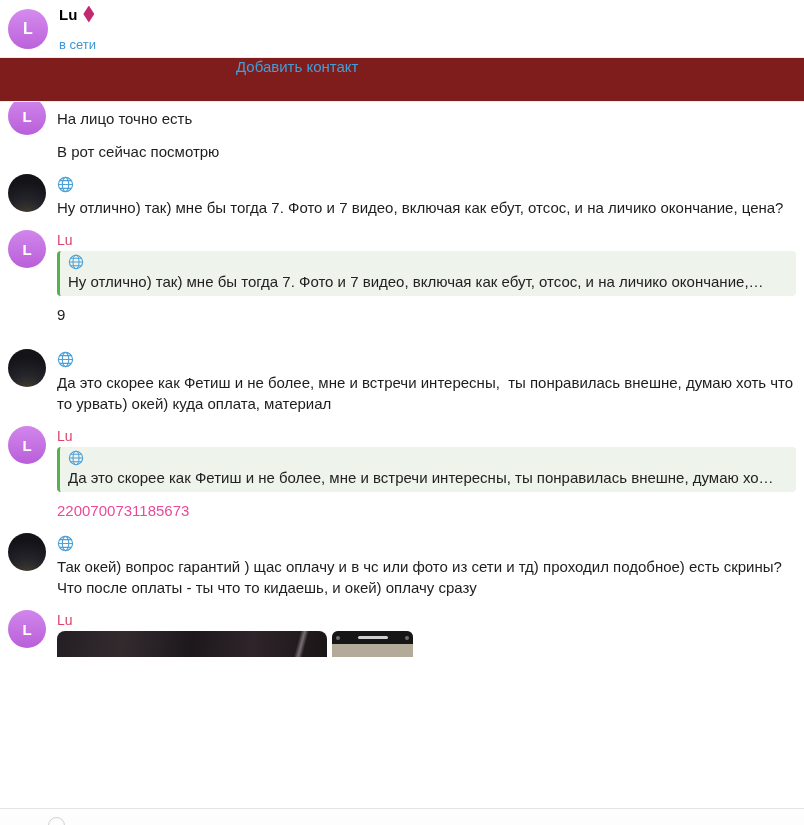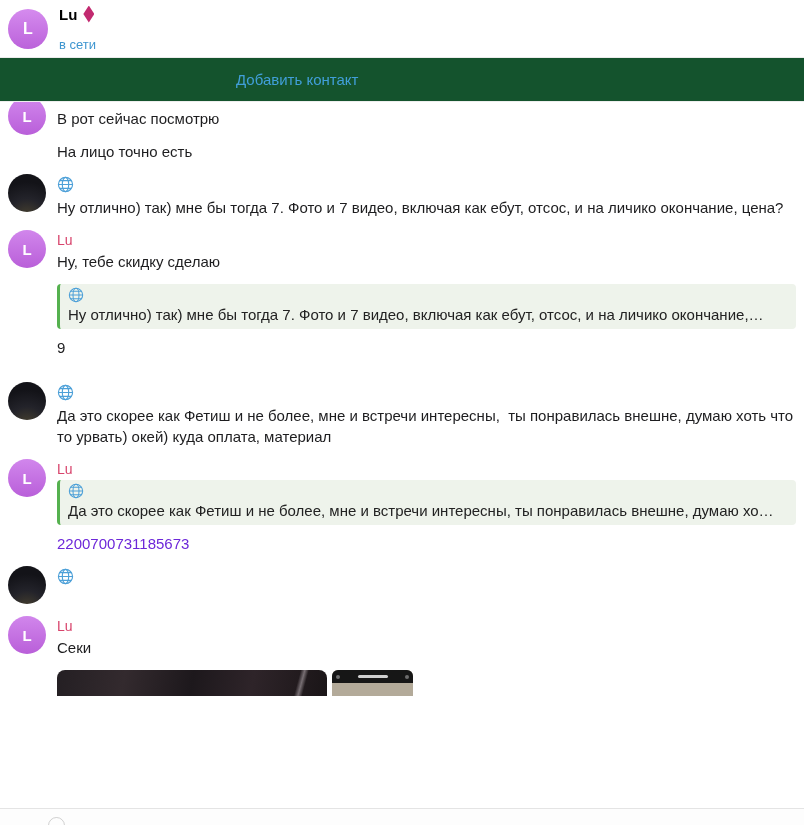--- a/index.html
+++ b/index.html
@@ -22,41 +22,41 @@
   }
   .h-info { margin-left:11px; }
   .h-name { font-size:15px; font-weight:bold; color:#000; display:flex; align-items:center; gap:6px; }
   .gem {
     display:inline-block; width:11px; height:17px; background:#c22a70;
     clip-path:polygon(50% 0,100% 50%,50% 100%,0 50%);
   }
   .h-status { font-size:13px; color:#3f96d0; margin-top:14px; }
   
   .addbar {
-    position:relative; z-index:2; height:44px; background:#14532d;
-    border-bottom:1px solid #eeeeee; display:flex; align-items:center;
+    position:relative; z-index:2; height:44px; background:#7f1d1d;
+    border-bottom:1px solid #eeeeee; display:flex; align-items:flex-start;
   }
   .addbar a { font-size:15px; color:#419fd9; text-decoration:none; margin-left:236px; cursor:pointer; }
   
   .chat { position:relative; z-index:1; padding:4px 8px 0 8px; }
   .group { display:flex; gap:11px; margin-bottom:12px; }
   .avatar {
     width:38px; height:38px; border-radius:50%; flex:0 0 38px; cursor:pointer;
     display:flex; align-items:center; justify-content:center;
     color:#fff; font-size:15px; font-weight:bold;
   }
   .av-lu { background:linear-gradient(180deg,#d186ec 0%,#b95fd9 100%); }
   .av-dark { background:radial-gradient(circle at 50% 115%, #4a4330 0%, #23232a 40%, #131318 75%); }
   .av-clip { margin-top:-9px; }
   .col { flex:1; min-width:0; padding-top:2px; }
   .sender { height:19px; font-size:14px; color:#d8446c; cursor:pointer; }
   .sender-globe { height:19px; margin-bottom:2px; }
   .msg { font-size:15px; line-height:21px; max-width:741px; margin-bottom:12px; white-space:pre-wrap; }
   .col > :last-child { margin-bottom:0; }
-  .link-msg { color:#6d28d9; cursor:pointer; }
+  .link-msg { color:#ec4899; cursor:pointer; }
   .quote {
     background:#eef3eb; border-left:3px solid #55b14f; border-radius:4px;
     padding:3px 8px 4px 8px; margin-bottom:8px; cursor:pointer; overflow:hidden;
   }
   .quote .q-head { height:17px; margin-bottom:1px; }
   .quote .q-text {
     font-size:15px; line-height:20px; color:#222;
     white-space:nowrap; overflow:hidden;
   }
   .globe-svg { display:block; }
@@ -111,22 +111,22 @@
     <a>Добавить контакт</a>
   </div>
 
   <div class="chat">
 
     <div class="group">
       <div class="avatar av-lu av-clip">
         <span>L</span>
       </div>
       <div class="col">
+        <div class="msg">На лицо точно есть</div>
         <div class="msg">В рот сейчас посмотрю</div>
-        <div class="msg">На лицо точно есть</div>
       </div>
     </div>
 
     <div class="group">
       <div class="avatar av-dark"></div>
       <div class="col">
         <div class="sender-globe">
           <svg class="globe-svg" width="17" height="17" viewBox="0 0 24 24" fill="none" stroke="#4da0d8" stroke-width="1.6">
             <circle cx="12" cy="12" r="10"></circle>
               <ellipse cx="12" cy="12" rx="4.5" ry="10"></ellipse>
@@ -136,21 +136,20 @@
         <div class="msg">Ну отлично) так) мне бы тогда 7. Фото и 7 видео, включая как ебут, отсос, и на личико окончание, цена?</div>
       </div>
     </div>
 
     <div class="group">
       <div class="avatar av-lu">
         <span>L</span>
       </div>
       <div class="col">
         <div class="sender">Lu</div>
-        <div class="msg">Ну, тебе скидку сделаю</div>
         <div>
           <div class="quote">
             <div class="q-head">
               <svg class="globe-svg" width="16" height="16" viewBox="0 0 24 24" fill="none" stroke="#4da0d8" stroke-width="1.6">
                 <circle cx="12" cy="12" r="10"></circle>
                   <ellipse cx="12" cy="12" rx="4.5" ry="10"></ellipse>
                 <path d="M2 12h20M3.6 6.5h16.8M3.6 17.5h16.8"></path>
               </svg>
             </div>
             <div class="q-text">Ну отлично) так) мне бы тогда 7. Фото и 7 видео, включая как ебут, отсос, и на личико окончание,…</div>
@@ -199,30 +198,30 @@
     <div class="group">
       <div class="avatar av-dark"></div>
       <div class="col">
         <div class="sender-globe">
           <svg class="globe-svg" width="17" height="17" viewBox="0 0 24 24" fill="none" stroke="#4da0d8" stroke-width="1.6">
             <circle cx="12" cy="12" r="10"></circle>
               <ellipse cx="12" cy="12" rx="4.5" ry="10"></ellipse>
             <path d="M2 12h20M3.6 6.5h16.8M3.6 17.5h16.8"></path>
           </svg>
         </div>
+        <div class="msg">Так окей) вопрос гарантий ) щас оплачу и в чс или фото из сети и тд) проходил подобное) есть скрины? Что после оплаты - ты что то кидаешь, и окей) оплачу сразу</div>
       </div>
     </div>
 
     <div class="group">
       <div class="avatar av-lu">
         <span>L</span>
       </div>
       <div class="col">
         <div class="sender">Lu</div>
-        <div class="msg">Секи</div>
         <div class="attachments">
           <div class="att att-left"></div>
           <div class="att att-right">
             <div class="att-head">
               <span class="dot"></span>
               <span class="tinyline"></span>
               <span class="dot"></span>
             </div>
           </div>
         </div>

